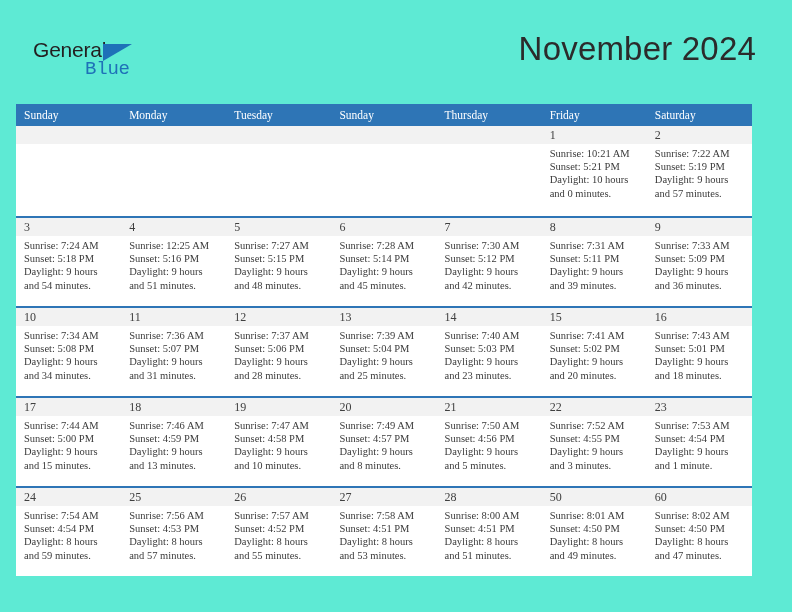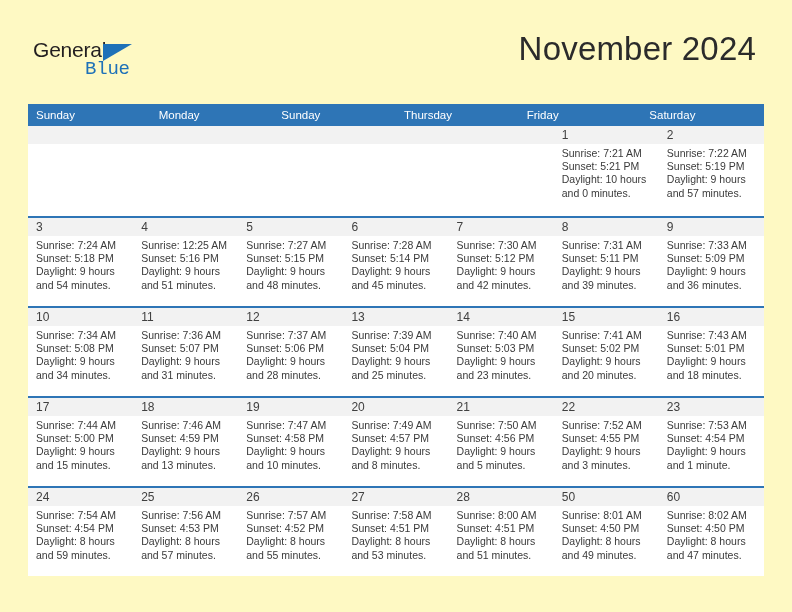--- a/index.html
+++ b/index.html
@@ -7,21 +7,21 @@
     width: 792px;
     height: 612px;
     background: #ffffff;
     font-family: "Liberation Sans", sans-serif;
     -webkit-font-smoothing: antialiased;
   }
   .page {
     position: relative;
     width: 792px;
     height: 612px;
-    background: #fef9c3;
+    background: #5eead4;
     overflow: hidden;
   }
 
   
   .header {
     position: absolute;
     left: 0; top: 0;
     width: 792px;
     height: 103px;
   }
@@ -73,23 +73,24 @@
   .cal-sub {
     font-size: 14px;
     color: #2b2b2b;
     line-height: 20px;
     margin-top: 5px;
   }
 
   
   .calendar {
     position: absolute;
-    left: 28px;
+    left: 16px;
     top: 104px;
     width: 736px;
+    font-family: Liberation Serif, serif;
   }
   .dow-row {
     display: flex;
     background: #2e75b6;
     height: 22px;
   }
   .dow {
     flex: 1 1 0;
     color: #ffffff;
     font-size: 11.5px;
@@ -144,20 +145,21 @@
       <div class="cal-title">November 2024</div>
     </div>
 
   </div>
 
   <div class="calendar">
 
     <div class="dow-row">
       <div class="dow">Sunday</div>
       <div class="dow">Monday</div>
+      <div class="dow">Tuesday</div>
       <div class="dow">Sunday</div>
       <div class="dow">Thursday</div>
       <div class="dow">Friday</div>
       <div class="dow">Saturday</div>
     </div>
 
     <div id="weeks-host">
         <div class="week first">
           <div class="cell empty">
             <div class="daynum-band"></div>
@@ -170,21 +172,21 @@
           </div>
           <div class="cell empty">
             <div class="daynum-band"></div>
           </div>
           <div class="cell empty">
             <div class="daynum-band"></div>
           </div>
           <div class="cell">
             <div class="daynum-band">1</div>
             <div class="cell-body">
-              <div>Sunrise: 7:21 AM</div>
+              <div>Sunrise: 10:21 AM</div>
               <div>Sunset: 5:21 PM</div>
               <div>Daylight: 10 hours</div>
               <div>and 0 minutes.</div>
             </div>
           </div>
           <div class="cell">
             <div class="daynum-band">2</div>
             <div class="cell-body">
               <div>Sunrise: 7:22 AM</div>
               <div>Sunset: 5:19 PM</div>

